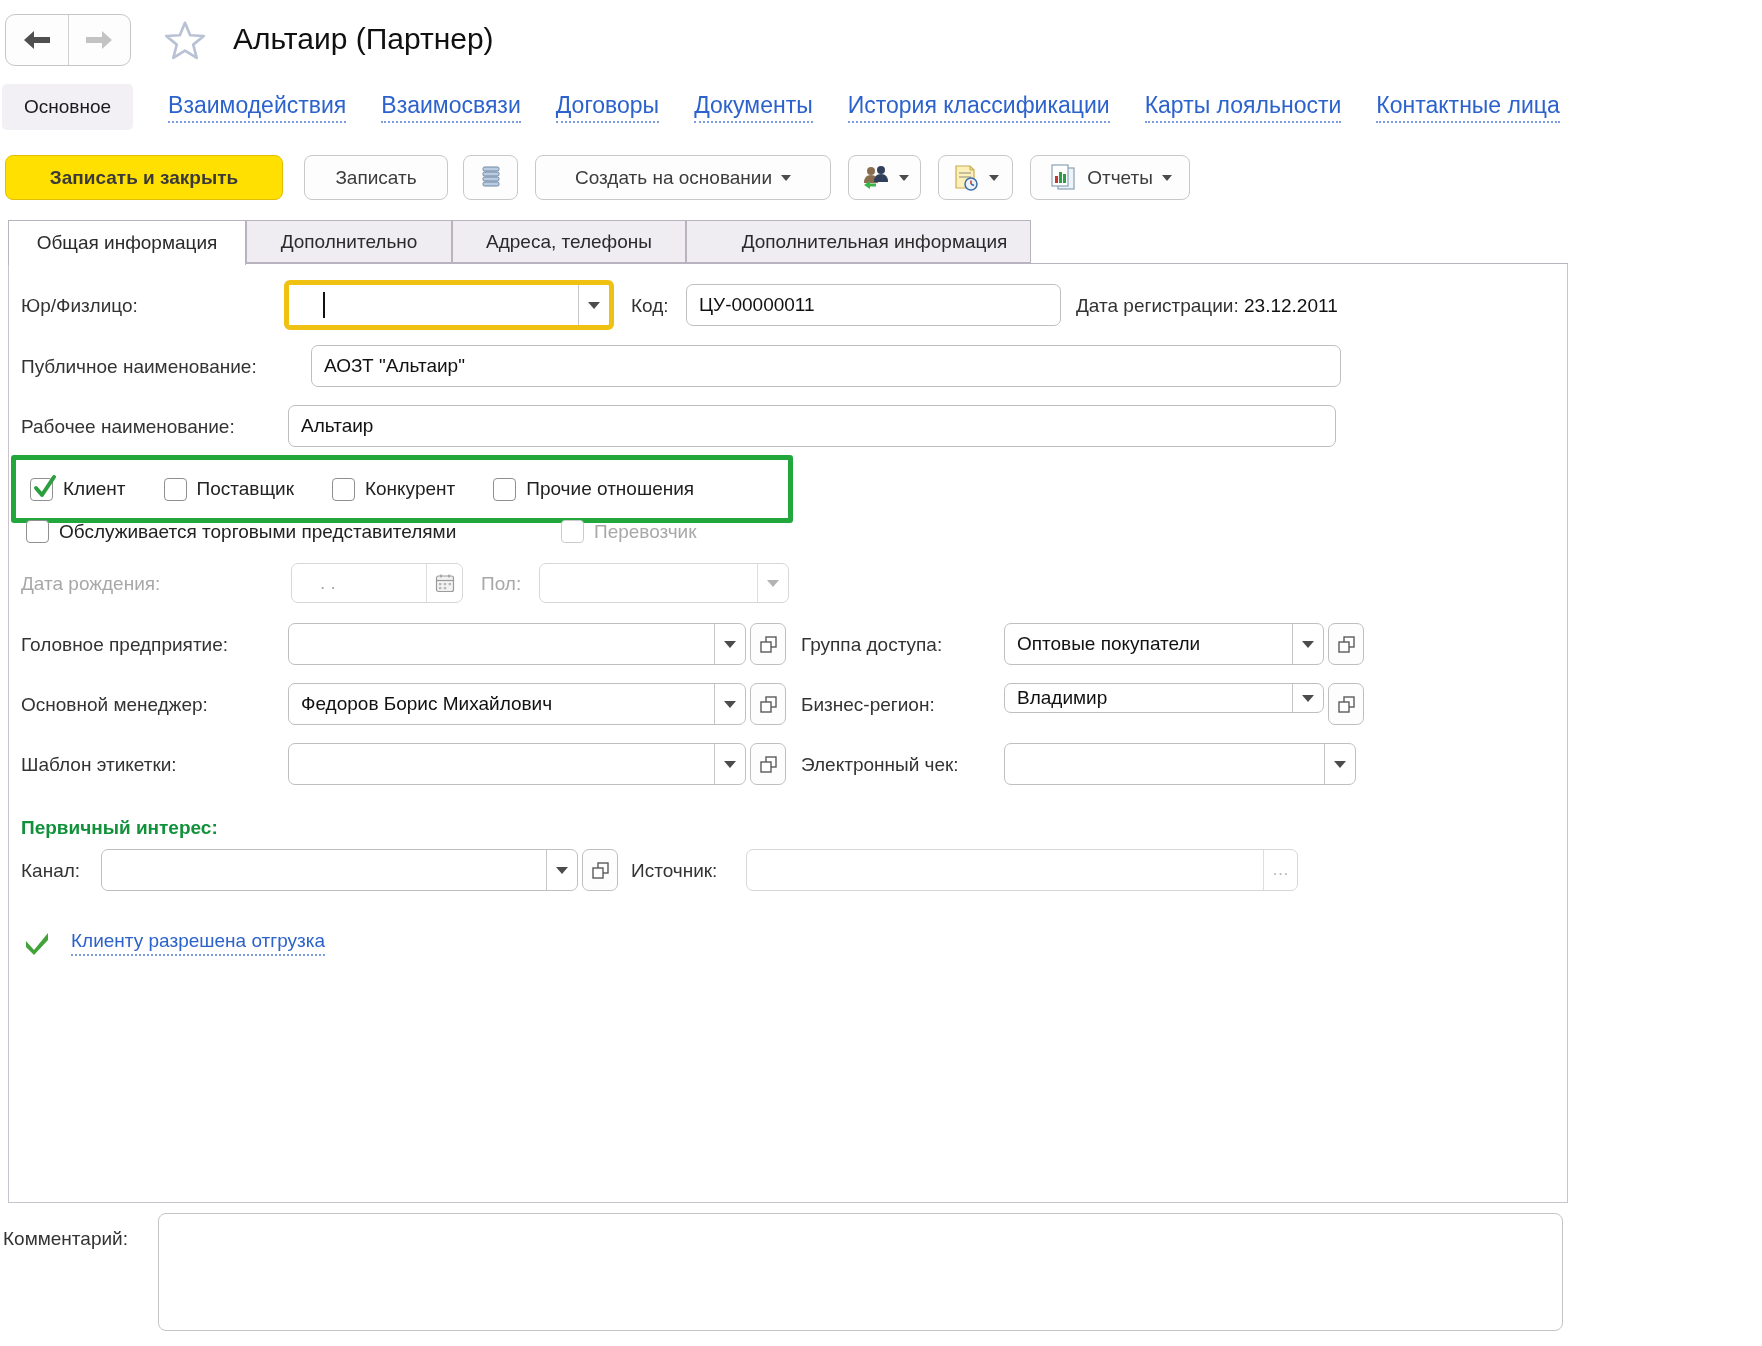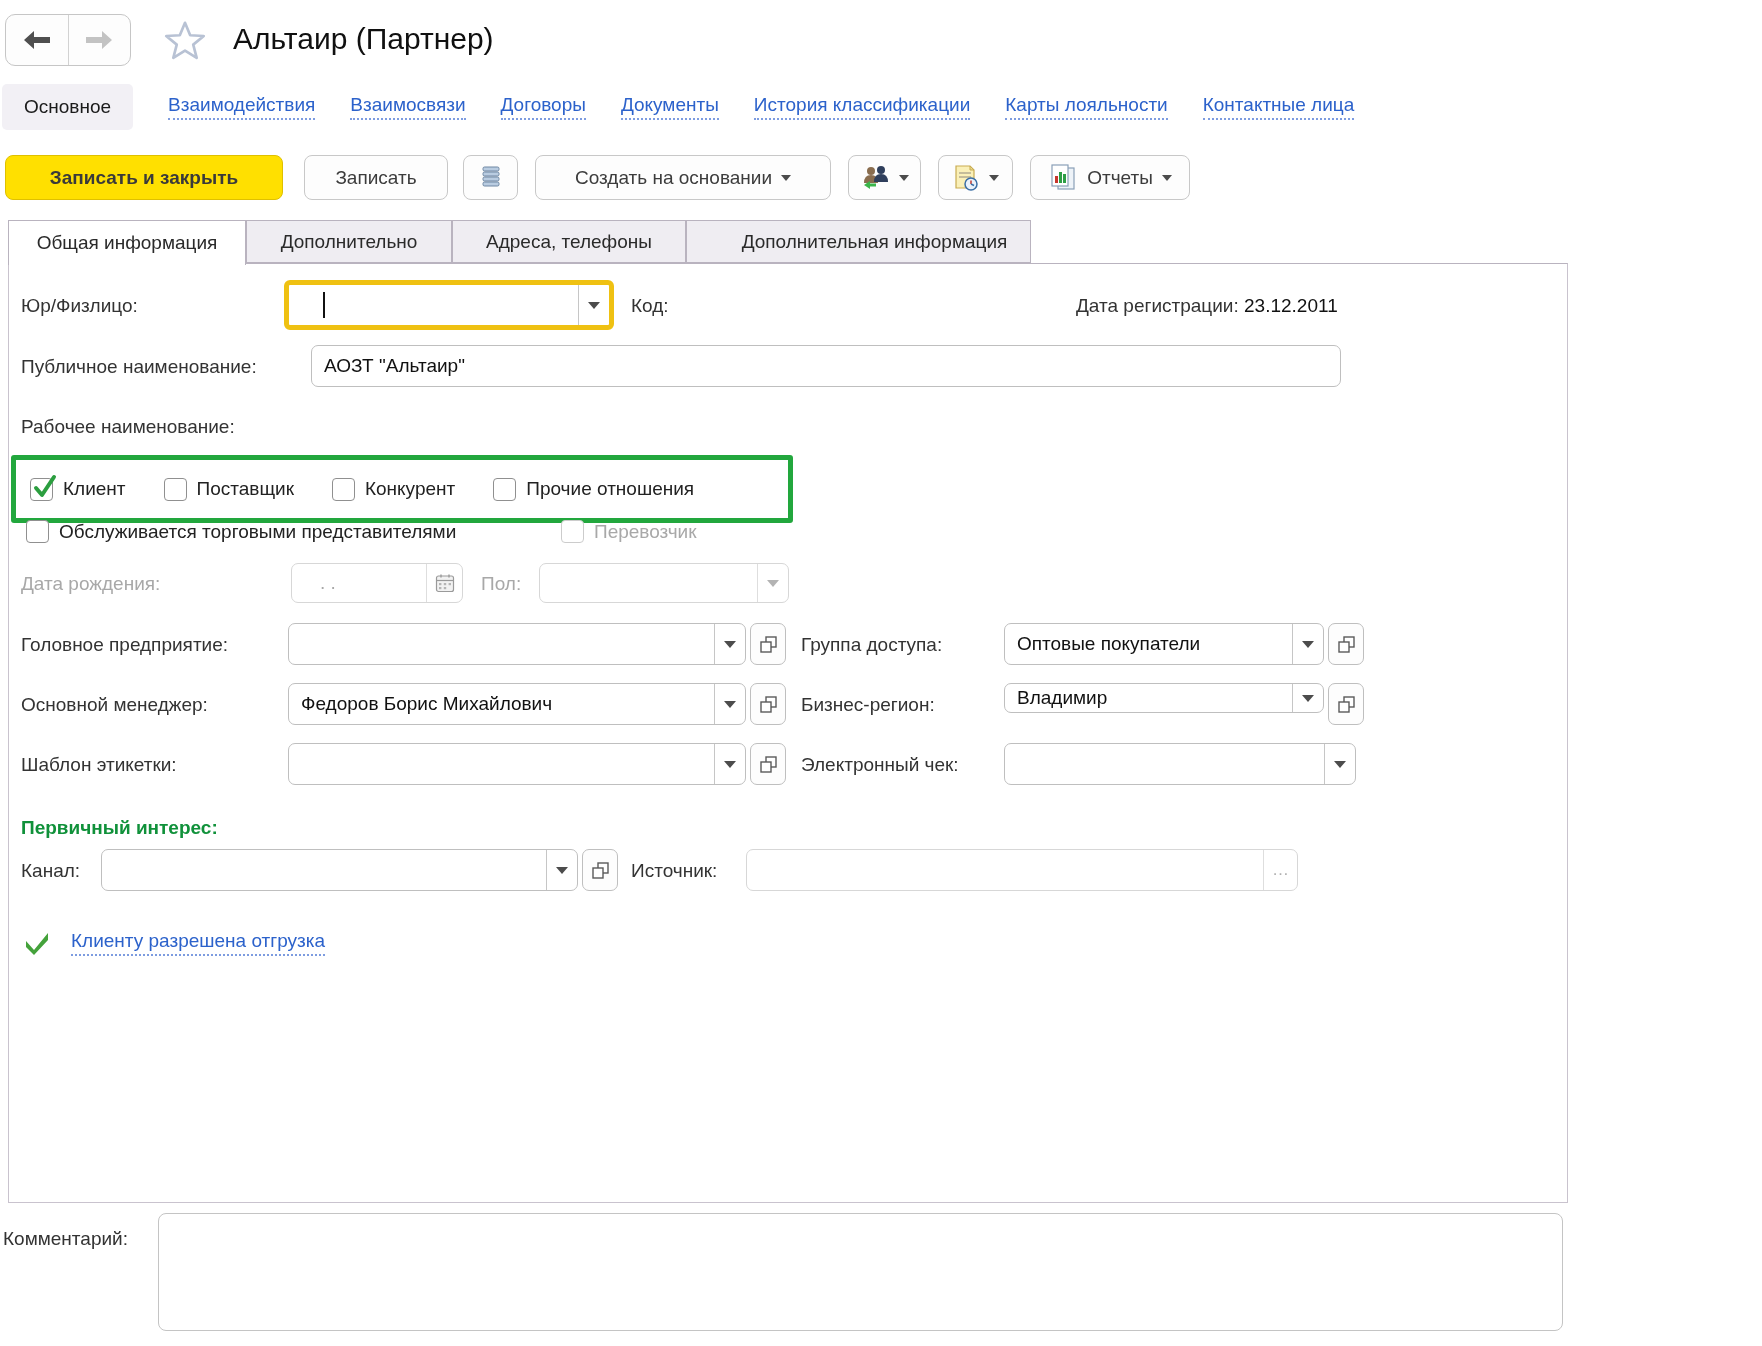--- a/index.html
+++ b/index.html
@@ -8,21 +8,21 @@
   
   .navgroup { position:absolute; left:5px; top:14px; width:126px; height:52px; border:1px solid #c6c6c6; border-radius:10px; background:#fdfdfd; display:flex; overflow:hidden; }
   .navgroup .half { flex:1; display:flex; align-items:center; justify-content:center; }
   .navgroup .half + .half { border-left:1px solid #d2d2d2; }
   .star { position:absolute; left:162px; top:18px; }
   .page-title { position:absolute; left:233px; top:22px; font-size:30px; color:#101010; white-space:nowrap; }
 
   
   .navrow { position:absolute; left:2px; top:84px; height:46px; display:flex; align-items:center; }
   .nav-pill { background:#f2f0f5; border-radius:5px; height:46px; display:flex; align-items:center; padding:0 22px; font-size:19px; color:#1b1b1b; }
-  .nav-link { margin-left:35px; font-size:19px; color:#2c62cb; border-bottom:2px dotted #7d9ce0; padding-bottom:2px; cursor:pointer; white-space:nowrap; }
+  .nav-link { margin-left:35px; font-size:23px; color:#2c62cb; border-bottom:2px dotted #7d9ce0; padding-bottom:2px; cursor:pointer; white-space:nowrap; }
 
   
   .btn { position:absolute; top:155px; height:45px; border:1px solid #c8c8c8; border-radius:8px; background:#fdfdfd; display:flex; align-items:center; justify-content:center; font-size:19px; color:#3c3c3c; cursor:pointer; gap:9px; }
   .btn-yellow { background:#ffe000; border-color:#dfc000; font-weight:bold; color:#3a3a3a; }
   .tri { width:0; height:0; border-left:6px solid transparent; border-right:6px solid transparent; border-top:7px solid #4c4c4c; }
   .tri.sm { border-left-width:5px; border-right-width:5px; border-top-width:6px; }
   .tri.dis { border-top-color:#b3b3b3; }
 
   
   .tab { position:absolute; top:220px; height:43px; background:#efedf2; border:1px solid #b9b3bf; display:flex; align-items:center; justify-content:center; font-size:19px; color:#2a2a2a; cursor:pointer; }
@@ -163,32 +163,38 @@
 
   <div class="lbl" style="left:12px; top:31px;">Юр/Физлицо:</div>
   <div class="focus-frame" style="left:275px; top:16px; width:330px; height:50px;">
     <span class="caret"></span>
     <span style="flex:1"></span>
     <span class="arrow-zone" style="border-left:1px solid #c6c6c6;">
         <i class="tri"></i>
       </span>
   </div>
   <div class="lbl" style="left:622px; top:31px;">Код:</div>
+  <div class="fld" style="left:677px; top:20px; width:375px; height:42px;">
+    <span class="txt">ЦУ-00000011</span>
+  </div>
   <div class="lbl" style="left:1067px; top:31px;">
     <span>Дата регистрации:</span>
     <span style="color:#111;"> </span>
     <span style="color:#111;">23.12.2011</span>
   </div>
 
   <div class="lbl" style="left:12px; top:92px;">Публичное наименование:</div>
   <div class="fld" style="left:302px; top:81px; width:1030px; height:42px;">
     <span class="txt">АОЗТ "Альтаир"</span>
   </div>
 
   <div class="lbl" style="left:12px; top:152px;">Рабочее наименование:</div>
+  <div class="fld" style="left:279px; top:141px; width:1048px; height:42px;">
+    <span class="txt">Альтаир</span>
+  </div>
 
   <div class="green-box">
     <div class="cb-item">
       <span class="cb">
         <svg width="26" height="26" viewBox="0 0 26 26">
           <polyline points="4,13 10,20 22,2" fill="none" stroke="#2b9e3f" stroke-width="4" stroke-linecap="round" stroke-linejoin="round"></polyline>
         </svg>
       </span>
       <span class="cb-label">Клиент</span>
     </div>

